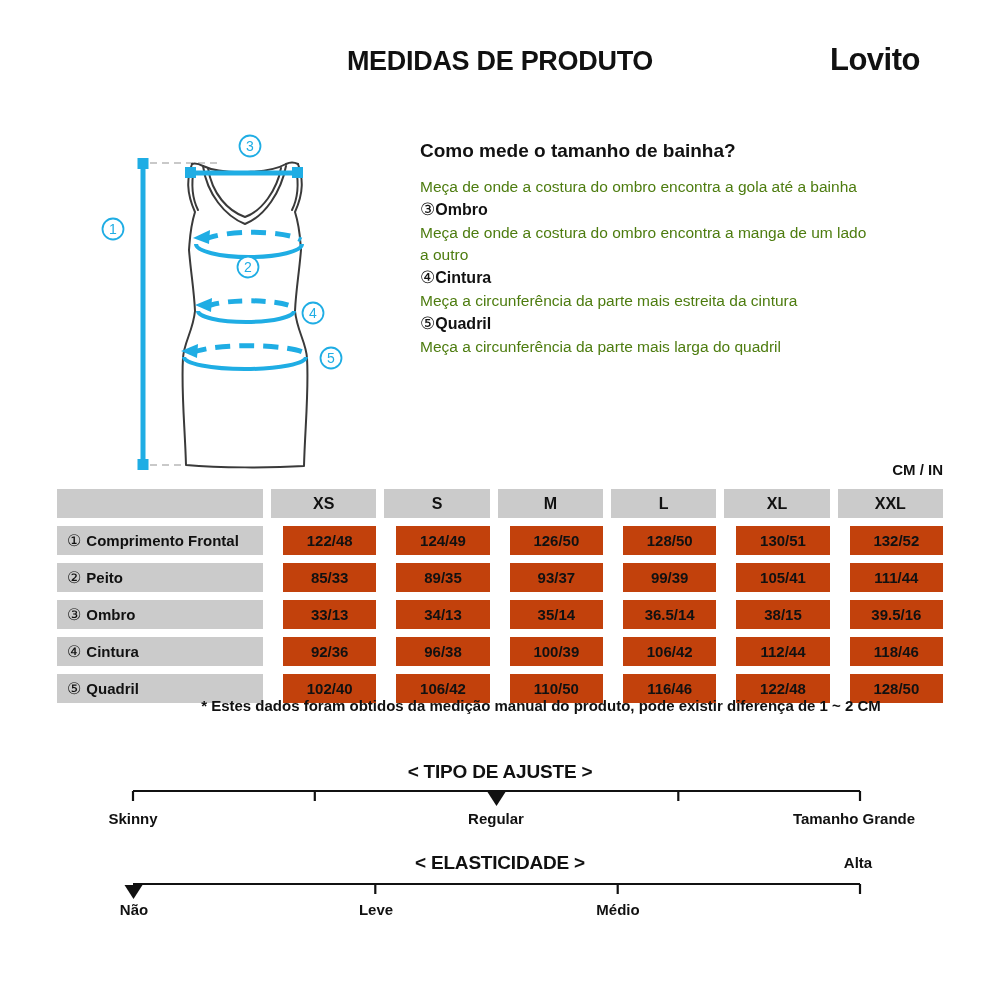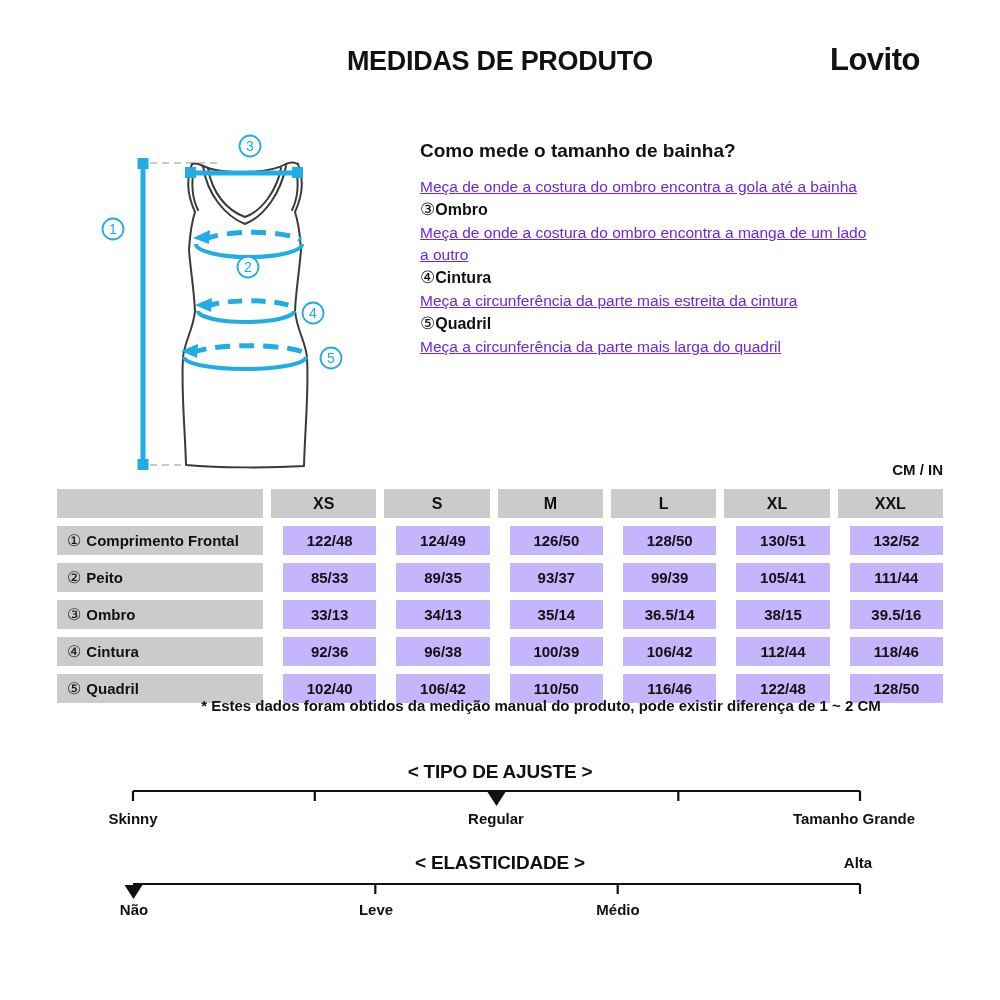--- a/index.html
+++ b/index.html
@@ -11,34 +11,34 @@
   .brand{position:absolute;top:42px;right:80px;font-size:31px;font-weight:800;letter-spacing:-.5px;}
 
   
   .diagram{position:absolute;left:80px;top:128px;width:330px;height:355px;}
 
   
   .guide{position:absolute;left:420px;top:140px;width:500px;}
   .guide-heading{font-size:19px;font-weight:700;margin:0 0 14px 0;}
   .guide-item-label{font-size:16px;font-weight:700;line-height:24px;}
   .guide-item-label .gnum{font-weight:400;font-size:17px;}
-  .guide-item-desc{font-size:15.5px;color:#6d28d9;line-height:22px;white-space:pre-line;text-decoration:underline;}
+  .guide-item-desc{font-size:15.5px;color:#4d7c0f;line-height:22px;white-space:pre-line;}
 
   .unit-label{position:absolute;top:461px;right:57px;font-size:15px;font-weight:700;}
 
   
   .size-table{position:absolute;left:57px;top:489px;width:886px;
               display:grid;grid-template-columns:206px repeat(6,1fr);
               column-gap:5px;row-gap:3px;gap:8px;}
   .size-table .cell{height:29px;display:flex;align-items:center;justify-content:center;
                     font-size:15px;font-weight:700;}
   .size-table .head{background:#cbcbcb;font-size:16px;}
   .size-table .rowlabel{background:#cbcbcb;justify-content:flex-start;padding-left:10px;box-sizing:border-box;}
   .size-table .rowlabel .tnum{font-weight:400;font-size:16px;margin-right:5px;}
-  .size-table .val{background:#c4b5fd;margin-left:12px;}
+  .size-table .val{background:#c2410c;margin-left:12px;}
 
   .footnote{position:absolute;top:697px;left:0;width:100%;text-align:center;
             font-size:15px;font-weight:700;margin-left:41px;}
 
   .scale-title{position:absolute;left:0;width:100%;text-align:center;
                font-size:19px;font-weight:800;letter-spacing:-.2px;}
   .scale-svg{position:absolute;left:124px;width:744px;height:22px;}
   .scale-label{position:absolute;transform:translateX(-50%);font-size:15px;font-weight:800;white-space:nowrap;}
 </style>
 </head>

